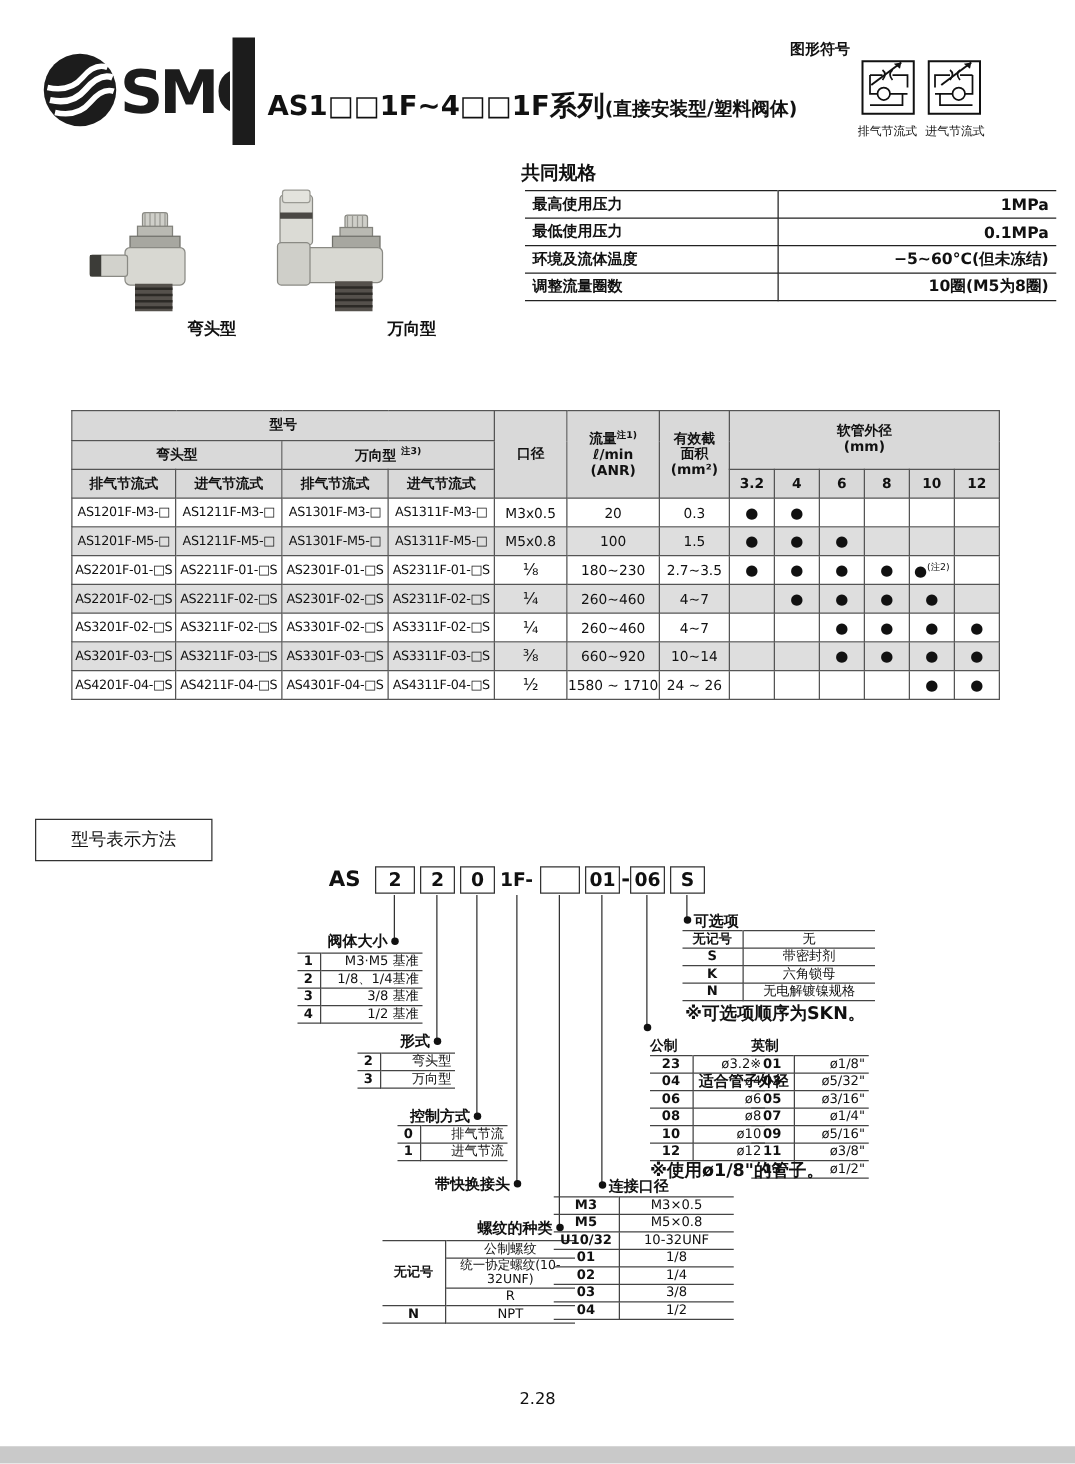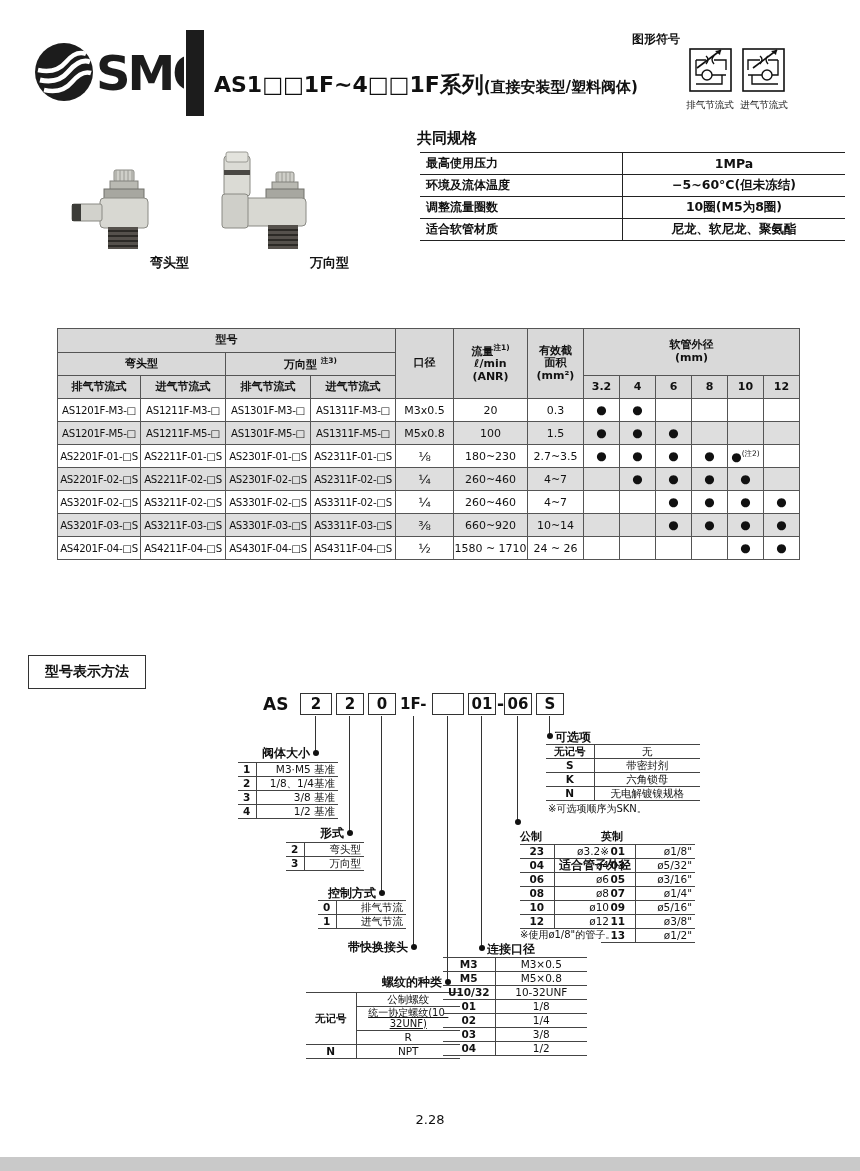--- a/index.html
+++ b/index.html
@@ -12,52 +12,52 @@
   #title2{left:214px;top:70px;font-size:22px;font-weight:bold;}
   #title2 .suffix{font-size:15px;}
   #symbols-label{left:632px;top:31px;font-size:12px;font-weight:bold;}
   .symbox{top:44px;width:45px;height:50px;}
   .symcap{top:99px;font-size:9.5px;width:60px;text-align:center;}
   
   #specs-title{left:417px;top:129px;font-size:15px;font-weight:bold;}
   #specs-table{left:420px;top:152px;width:425px;border-collapse:collapse;border-top:1.5px solid #222;}
   #specs-table td{border-bottom:1.2px solid #222;height:21px;font-size:12px;padding:0 6px;}
   #specs-table td.spec-label{width:190px;font-weight:600;border-right:1px solid #222;}
-  #specs-table td.spec-value{text-align:center;font-weight:600;font-size:12.5px;}
+  #specs-table td.spec-value{text-align:right;font-weight:600;font-size:12.5px;}
   
   .prodlabel{font-size:13px;font-weight:bold;}
   
   #model-table{left:57px;top:328px;border-collapse:collapse;table-layout:fixed;width:742px;}
   #model-table th,#model-table td{border:1px solid #555;font-size:11px;text-align:center;padding:0;overflow:hidden;}
   #model-table thead th{background:#d9d9d9;font-weight:bold;line-height:1.15;}
   #model-table tbody tr{height:23px;}
   #model-table tbody tr.alt td{background:#dedede;}
   #model-table td.model-cell{font-size:10.2px;letter-spacing:-.3px;}
   #model-table td.port-cell{font-size:11px;}
   #model-table td.frac{font-size:13px;}
   #model-table td.dot-cell{font-size:12px;line-height:1;}
   #model-table sup{font-size:7.5px;}
   
   #notes{left:57px;top:565px;font-size:11px;line-height:15px;}
   
-  #designation-title{left:28px;top:655px;border:1.3px solid #333;padding:7px 16px;font-size:14px;font-weight:bold;}
+  #designation-title{left:28px;top:655px;border:1.3px solid #333;padding:7px 28px;font-size:14px;font-weight:normal;}
   .codebox{top:693px;height:20px;border:1.3px solid #333;font-size:15px;font-weight:bold;
            display:flex;align-items:center;justify-content:center;}
   .codetext{top:693px;font-size:17px;height:22px;display:flex;align-items:center;}
   .vline{width:1.2px;background:#333;}
   .vline::after{content:'';position:absolute;bottom:-3px;left:-2.4px;width:6px;height:6px;border-radius:50%;background:#111;}
   .leadlabel{font-size:12px;font-weight:bold;white-space:nowrap;}
   .leadlabel.r{text-align:right;}
   .sublabel{font-size:11px;font-weight:bold;}
   .mini{border-collapse:collapse;border-top:1.2px solid #444;font-size:10.5px;line-height:1.05;}
   .mini th,.mini td{border-bottom:1.2px solid #444;padding:1px 3px;height:11px;font-size:10.5px;}
   .mini th{border-right:1.2px solid #444;font-weight:bold;text-align:center;}
   .mini td{text-align:right;}
   .mini.center td{text-align:center;}
-  .tinynote{font-size:10px;}
+  .tinynote{font-size:14px;font-weight:bold;}
   
   #page-number{left:0;top:1112px;width:860px;text-align:center;font-size:13px;}
   #bottom-strip{left:0;top:1157px;width:860px;height:14px;background:#c9c9c9;}
 </style>
 </head>
 <body>
 
 <div id="page">
 
   <svg class="abs" style="left:28px;top:28px;" width="156" height="88" viewBox="0 0 156 88">
@@ -120,30 +120,30 @@
   <div class="abs prodlabel" style="left:310px;top:254px;">万向型</div>
 
   <div class="abs" id="specs-title">共同规格</div>
   <table class="abs" id="specs-table">
       <tbody>
         <tr>
           <td class="spec-label">最高使用压力</td>
           <td class="spec-value">1MPa</td>
         </tr>
         <tr>
+          <td class="spec-label">最低使用压力</td>
+          <td class="spec-value">0.1MPa</td>
+        </tr>
+        <tr>
           <td class="spec-label">环境及流体温度</td>
           <td class="spec-value">−5~60°C(但未冻结)</td>
         </tr>
         <tr>
           <td class="spec-label">调整流量圈数</td>
           <td class="spec-value">10圈(M5为8圈)</td>
-        </tr>
-        <tr>
-          <td class="spec-label">适合软管材质</td>
-          <td class="spec-value">尼龙、软尼龙、聚氨酯</td>
         </tr>
       </tbody>
     </table>
 
   <table class="abs" id="model-table">
     <colgroup>
       <col style="width:83px">
         <col style="width:85px">
         <col style="width:85px">
         <col style="width:85px">
@@ -383,21 +383,21 @@
       <colgroup>
         <col style="width:50px">
         <col style="width:104px">
       </colgroup>
       <tbody>
         <tr>
           <th rowspan="3">无记号</th>
           <td>公制螺纹</td>
         </tr>
         <tr>
-          <td style="white-space: normal; font-size: 10px; text-decoration: underline;">统一协定螺纹(10-32UNF)</td>
+          <td style="white-space: normal; font-size: 10px;">统一协定螺纹(10-32UNF)</td>
         </tr>
         <tr>
           <td>R</td>
         </tr>
         <tr>
           <th>N</th>
           <td>NPT</td>
         </tr>
       </tbody>
     </table>

